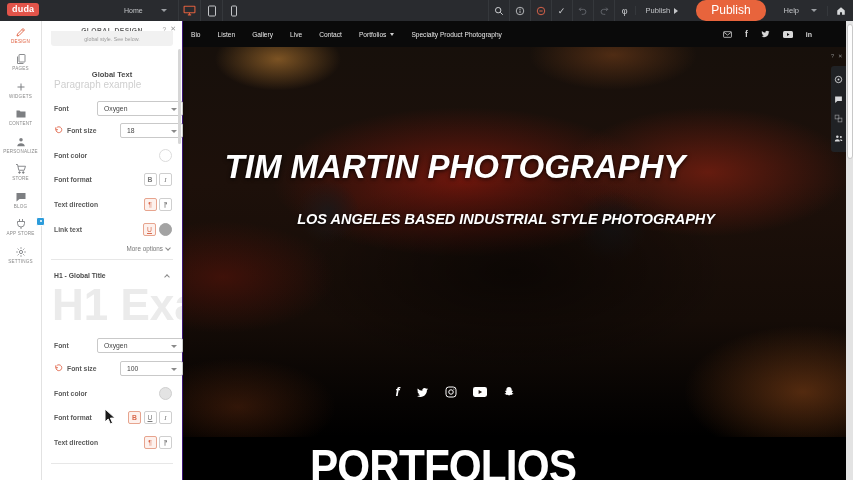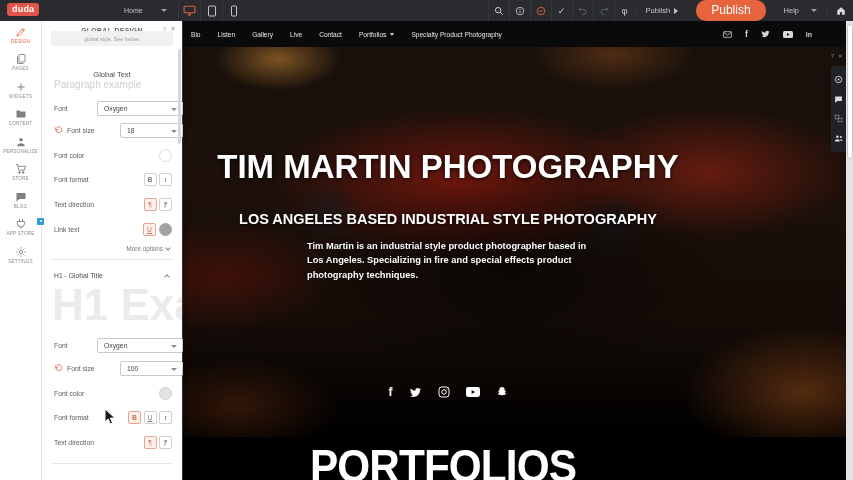--- a/index.html
+++ b/index.html
@@ -1,17 +1,17 @@
 <!DOCTYPE html>
 <html><head>
 <meta charset="utf-8">
 <style>
   html,body{margin:0;padding:0;background:#555;}
   *{box-sizing:border-box;font-family:"Liberation Sans","DejaVu Sans",sans-serif;}
-  .stage{position:relative;width:853px;height:480px;overflow:hidden;background:#404040;}
+  .stage{position:relative;width:853px;height:480px;overflow:hidden;background:#4c1d95;}
 
   
   .topbar{position:absolute;left:0;top:0;width:853px;height:21px;background:#292b2f;z-index:50;}
   .logo{position:absolute;left:7px;top:3px;background:#e2544a;color:#fff;font-weight:bold;
         font-size:9px;padding:1px 5px 2px;border-radius:3px;letter-spacing:.2px;}
   .page-select{position:absolute;left:124px;top:0;height:21px;width:58px;display:flex;align-items:center;
         color:#c3c5c8;font-size:7px;gap:18px;cursor:pointer;}
   .caret{width:0;height:0;border-left:3px solid transparent;border-right:3px solid transparent;border-top:3.5px solid #9a9da1;}
   .devices{position:absolute;left:178px;top:0;height:21px;display:flex;}
   .dev{width:22px;height:21px;display:flex;align-items:center;justify-content:center;color:#c3c5c8;border-left:1px solid #35383c;}
@@ -38,21 +38,21 @@
   
   .panel{position:absolute;left:42px;top:21px;width:140px;height:459px;background:#fff;z-index:30;
          box-shadow:2px 0 4px rgba(0,0,0,.25);}
   .pn-head{position:absolute;left:0;top:0;width:100%;height:18px;display:flex;align-items:center;justify-content:center;
          font-size:6.8px;color:#666;letter-spacing:.4px;font-weight:bold;}
   .pn-help{position:absolute;right:16px;top:5px;font-size:6.5px;color:#999;cursor:pointer;}
   .pn-close{position:absolute;right:6px;top:4px;font-size:7px;color:#999;cursor:pointer;}
   .pn-notice{position:absolute;left:9px;right:9px;top:10px;height:15px;background:#f1f1f1;border-radius:0 0 3px 3px;
          display:flex;align-items:center;justify-content:center;font-size:5.3px;color:#9b9b9b;}
   .pn-center{position:absolute;width:100%;text-align:center;}
-  .lb{font-size:6.8px;color:#5a5a5a;}
+  .lb{font-size:6.8px;color:#5a5a5a;font-weight:bold;}
   .row{position:absolute;left:12px;right:10px;height:15px;display:flex;align-items:center;}
   .row .lb{flex:0 0 auto;}
   .dd{position:absolute;height:15px;border:1px solid #c9c9c9;border-radius:2px;background:#fff;display:flex;
       align-items:center;padding:0 6px;font-size:6.8px;color:#444;cursor:pointer;}
   .ddc{position:absolute;right:5px;top:6px;width:0;height:0;border-left:3px solid transparent;border-right:3px solid transparent;border-top:3.5px solid #8a8a8a;}
   .swatch{position:absolute;right:0;width:13px;height:13px;border-radius:50%;border:1px solid #dcdcdc;background:#fff;cursor:pointer;}
   .fbtn{width:13px;height:13px;border:1px solid #cfcfcf;border-radius:2px;background:#fff;color:#7a7a7a;
         font-size:6.8px;display:flex;align-items:center;justify-content:center;margin-left:2.5px;cursor:pointer;}
   .fbtn.b{font-weight:bold;}
   .fbtn.i{font-style:italic;font-family:"Liberation Serif",serif;}
@@ -86,24 +86,24 @@
       radial-gradient(circle 42px at 145px 165px, rgba(28,24,24,.95), rgba(28,24,24,0) 75%),
       radial-gradient(circle 48px at 428px 180px, rgba(24,21,21,.95), rgba(24,21,21,0) 75%),
       radial-gradient(ellipse 280px 110px at 280px 135px, rgba(132,24,13,.8), transparent 68%),
       radial-gradient(ellipse 210px 95px at 525px 125px, rgba(150,35,18,.6), transparent 68%),
       radial-gradient(ellipse 160px 80px at 40px 230px, rgba(95,20,10,.55), transparent 70%),
       radial-gradient(ellipse 170px 95px at 620px 345px, rgba(175,88,30,.45), transparent 70%),
       radial-gradient(ellipse 140px 70px at 55px 360px, rgba(140,60,20,.33), transparent 70%),
       linear-gradient(180deg,#17100b 0%,#1d100a 35%,#150c07 70%,#050302 92%,#000 100%);}
   .hero:after{content:"";position:absolute;inset:0;
       background:radial-gradient(ellipse 290px 135px at 330px 225px, rgba(0,0,0,.5), transparent 75%);}
-  .hero-content{position:absolute;left:5px;top:0;width:520px;height:100%;z-index:6;}
+  .hero-content{position:absolute;left:12px;top:0;width:520px;height:100%;z-index:6;font-style:italic;}
   .hero-title{position:absolute;top:101px;width:100%;text-align:center;color:#fff;font-size:33px;font-weight:bold;
       white-space:nowrap;text-shadow:0 1px 4px rgba(0,0,0,.8);}
-  .hero-sub{position:absolute;top:164px;width:100%;text-align:center;color:#fff;font-size:14.5px;font-weight:bold;
+  .hero-sub{position:absolute;top:164px;width:100%;text-align:right;color:#fff;font-size:14.5px;font-weight:bold;
       white-space:nowrap;text-shadow:0 1px 3px rgba(0,0,0,.8);}
   .hero-par{position:absolute;top:192px;left:119px;width:284px;color:#fff;font-size:9.3px;font-weight:bold;
       line-height:1.55;text-shadow:0 1px 2px rgba(0,0,0,.8);}
   .hero-btn{position:absolute;top:244px;left:199px;width:122px;height:21px;background:#fff;border-radius:3px;
       display:flex;align-items:center;justify-content:center;font-size:8.8px;color:#3c3c3c;cursor:pointer;}
   .follow{position:absolute;top:325px;width:100%;text-align:center;color:#e9e9e9;font-size:8px;}
   .hero-socials{position:absolute;top:338px;width:100%;display:flex;justify-content:center;gap:16px;color:#fff;}
   .hs{display:flex;align-items:center;cursor:pointer;}
   .hs-f{font-size:12px;font-weight:bold;}
 
@@ -443,21 +443,20 @@
             </svg>
           </span>
         <span class="ns ns-in">in</span>
       </div>
     </div>
 
     <div class="hero">
       <div class="hero-content">
         <div class="hero-title">TIM MARTIN PHOTOGRAPHY</div>
         <div class="hero-sub">LOS ANGELES BASED INDUSTRIAL STYLE PHOTOGRAPHY</div>
-        <div class="hero-par">Tim Martin is an industrial style product photographer based in Los Angeles. Specializing in fire and special effects product photography techniques.</div>
         <div class="hero-socials">
           <span class="hs hs-f">f</span>
           <span class="hs">
               <svg width="13" height="11" viewBox="0 0 24 24" fill="currentColor">
                 <path d="M23.9 4.6a10 10 0 0 1-2.8.8 4.9 4.9 0 0 0 2.1-2.7c-.9.6-2 1-3.1 1.2a4.9 4.9 0 0 0-8.4 4.5A14 14 0 0 1 1.6 3.2a4.9 4.9 0 0 0 1.5 6.6 4.9 4.9 0 0 1-2.2-.6v.1a4.9 4.9 0 0 0 3.9 4.8 5 5 0 0 1-2.2.1 4.9 4.9 0 0 0 4.6 3.4A9.9 9.9 0 0 1 0 19.6a14 14 0 0 0 7.6 2.2c9 0 14-7.5 14-14v-.6a10 10 0 0 0 2.3-2.6z"></path>
               </svg>
             </span>
           <span class="hs">
               <svg width="12" height="12" viewBox="0 0 24 24" fill="none" stroke="currentColor" stroke-width="2">
                 <rect x="2" y="2" width="20" height="20" rx="5.5"></rect>

